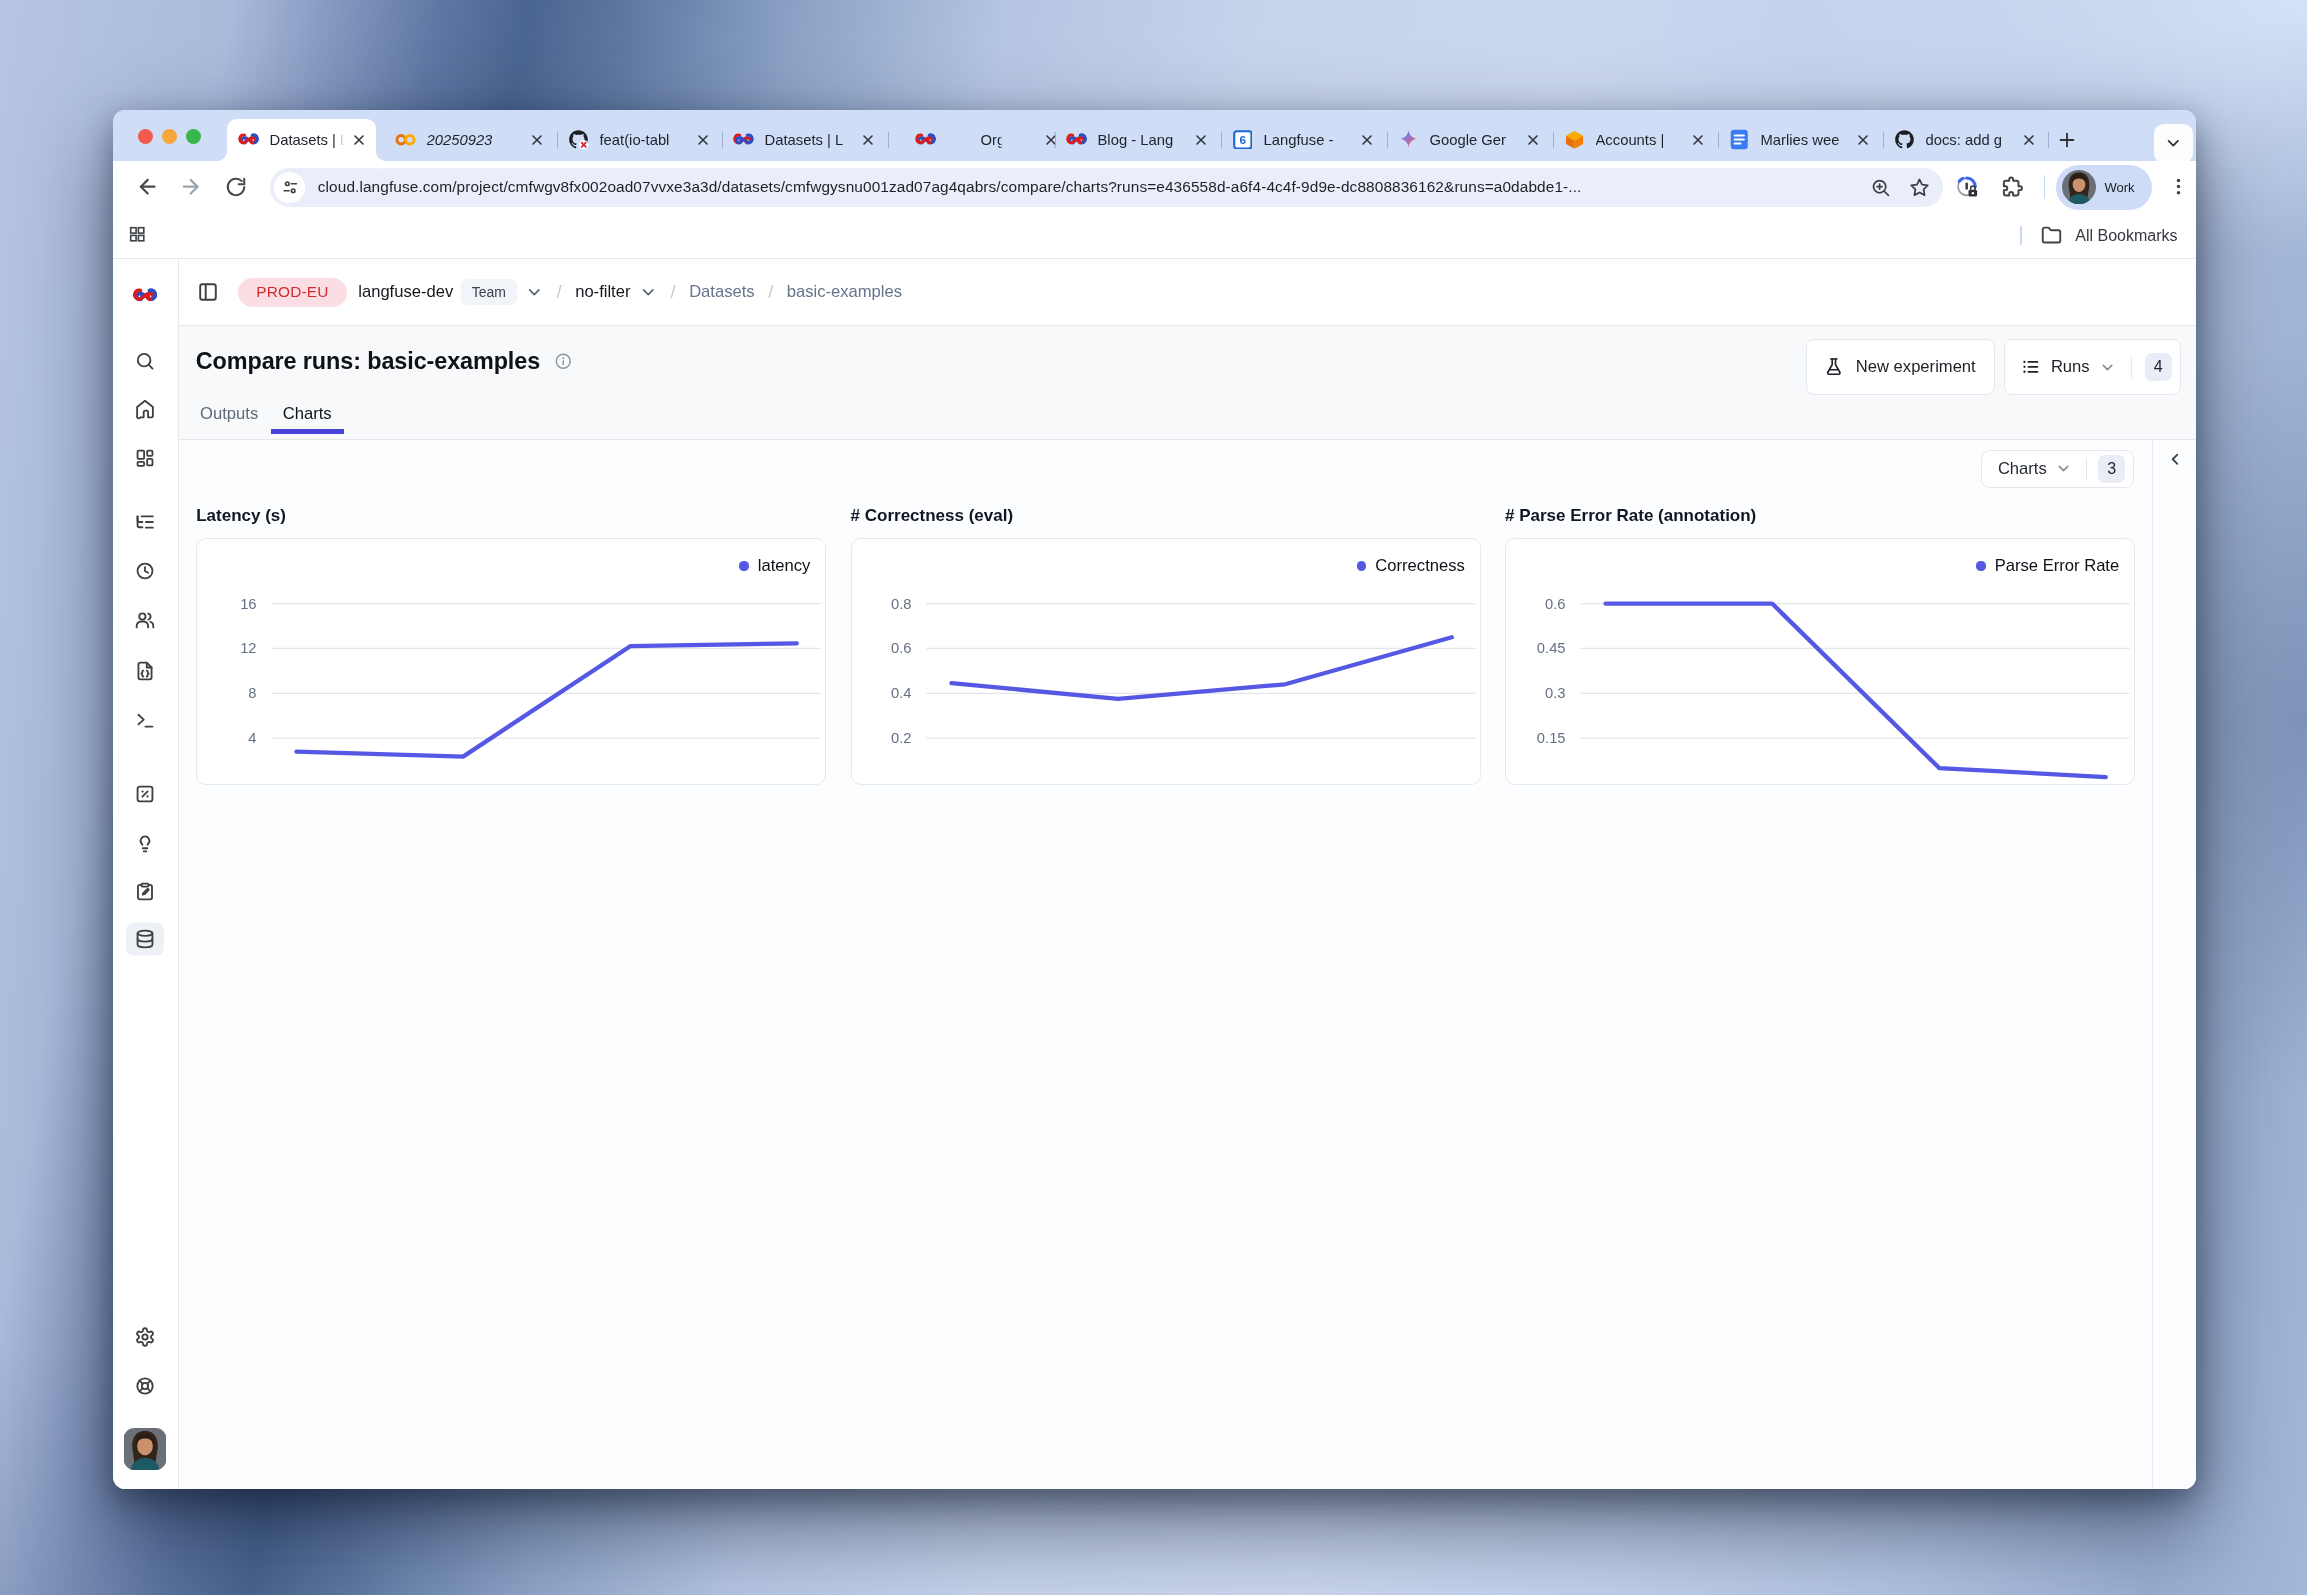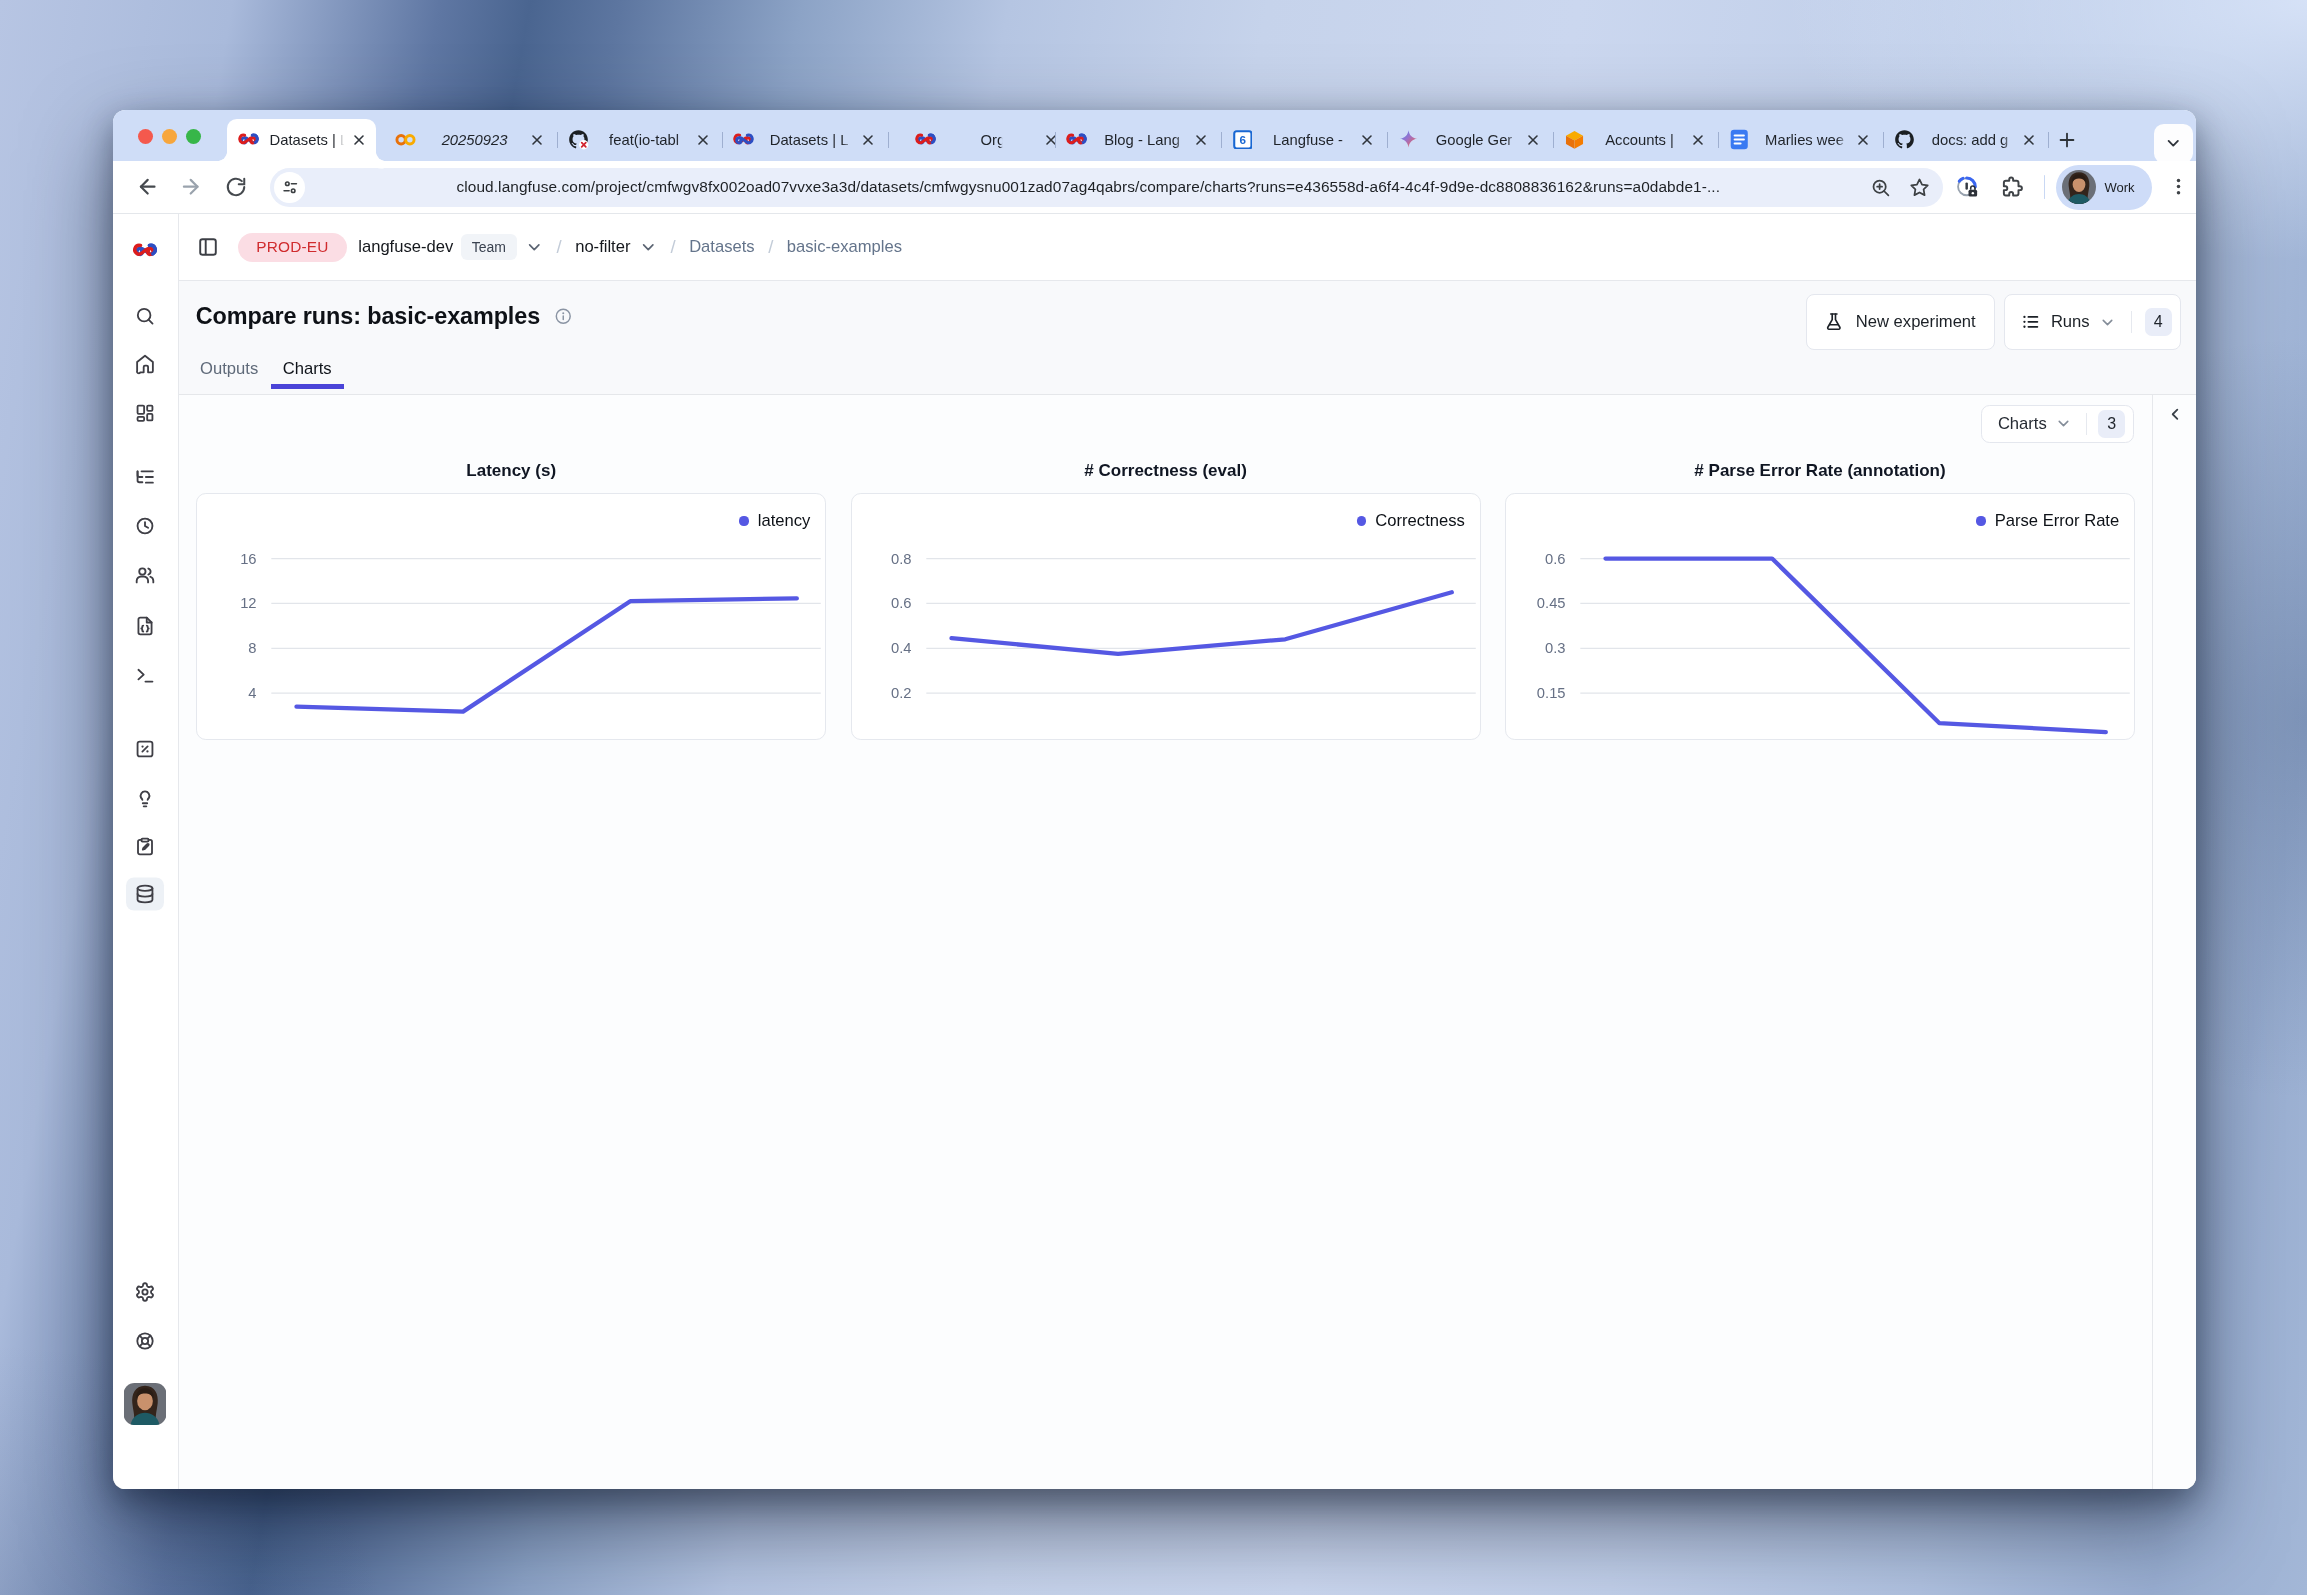--- a/index.html
+++ b/index.html
@@ -13,21 +13,21 @@
     background:
       radial-gradient(800px 400px at 100% 0%, rgba(219,230,250,.9) 0%, rgba(219,230,250,0) 65%),
       radial-gradient(616px 616px at 100% 45%, rgba(45,70,110,.26) 0%, rgba(45,70,110,0) 62%),
       radial-gradient(677px 492px at 0% 102%, rgba(40,62,100,.12) 0%, rgba(40,62,100,0) 58%),
       linear-gradient(100deg, #b7c5e3 0%, #a9badb 9%, #5f77a3 17%, #4a6590 20.5%, #5d76a0 24%, #8ca3c6 31%, #b5c5e2 39%, #c6d3eb 49%, #cbd7ef 61%, #c2d0ea 73%, #b0c2e0 85%, #99aed1 94%, #a3b7d7 100%);
   }
   .window {
     position:absolute; left:113px; top:110px; width:2083px; height:1379px;
     border-radius:12.3px; overflow:hidden; background:#fff;
     box-shadow:0 37px 86px rgba(8,18,38,.52), 0 11px 31px rgba(8,18,38,.38);
-    display:flex; flex-direction:column;text-align:center;
+    display:flex; flex-direction:column;
   }
   
   .tabstrip { position:relative; height:51px; background:#cfddf7; flex:none; }
   .traffic-lights { position:absolute; left:25px; top:18.5px; display:flex; gap:8.6px; }
   .traffic-lights span { width:15.4px; height:15.4px; border-radius:50%; display:block; }
   .tl-close { background:#f4594d; }
   .tl-min { background:#f7a63c; }
   .tl-zoom { background:#37b649; }
   .tab { position:absolute; top:8.6px; height:42px; display:flex; align-items:center; }
   .tab .favicon { flex:none; width:21px; height:21px; margin-right:10.5px; display:flex; align-items:center; justify-content:center; }
@@ -412,20 +412,37 @@
         <span class="kebab">
           <svg width="21" height="21" viewBox="0 0 24 24" fill="currentColor">
               <circle cx="12" cy="5" r="2"></circle>
               <circle cx="12" cy="12" r="2"></circle>
               <circle cx="12" cy="19" r="2"></circle>
             </svg>
         </span>
       </div>
     </div>
 
+    <div class="bookmarks">
+      <span class="bm-apps">
+        <svg width="18.5" height="18.5" viewBox="0 0 24 24" fill="none" stroke="currentColor" stroke-width="2.1">
+            <rect x="3.5" y="3.5" width="7" height="7"></rect>
+            <rect x="13.5" y="3.5" width="7" height="7"></rect>
+            <rect x="3.5" y="13.5" width="7" height="7"></rect>
+            <rect x="13.5" y="13.5" width="7" height="7"></rect>
+          </svg>
+      </span>
+      <span class="bm-right">
+        <span class="bm-sep"></span>
+        <svg width="21" height="21" viewBox="0 0 24 24" fill="none" stroke="#3f4347" stroke-width="2.1" stroke-linejoin="round">
+            <path d="M20 20a2 2 0 0 0 2-2V8a2 2 0 0 0-2-2h-7.9a2 2 0 0 1-1.69-.9L9.6 3.9A2 2 0 0 0 7.93 3H4a2 2 0 0 0-2 2v13a2 2 0 0 0 2 2Z"></path>
+          </svg>
+        <span class="bm-label">All Bookmarks</span>
+      </span>
+    </div>
     <div class="hdivider"></div>
 
     <div class="app">
 
       <div class="rail">
         <span class="ricon" style="top:37px;">
           <svg width="24.6" height="18.5" viewBox="0 0 44 32" fill="none" stroke-linecap="round">
             <path d="M30 6 C40 4 44 16 36 21 C28 26 22 10 13 11 C6 12 6 21 12 22 C17 23 18 18 16 16" stroke="#2d4ec3" stroke-width="6.2"></path>
             <path d="M14 6 C4 4 0 16 8 21 C16 26 22 10 31 11 C38 12 38 21 32 22 C27 23 26 18 28 16" stroke="#dc1d1d" stroke-width="6.2"></path>
             <path d="M30 6 C40 4 44 16 36 21" stroke="#2d4ec3" stroke-width="6.2"></path>

